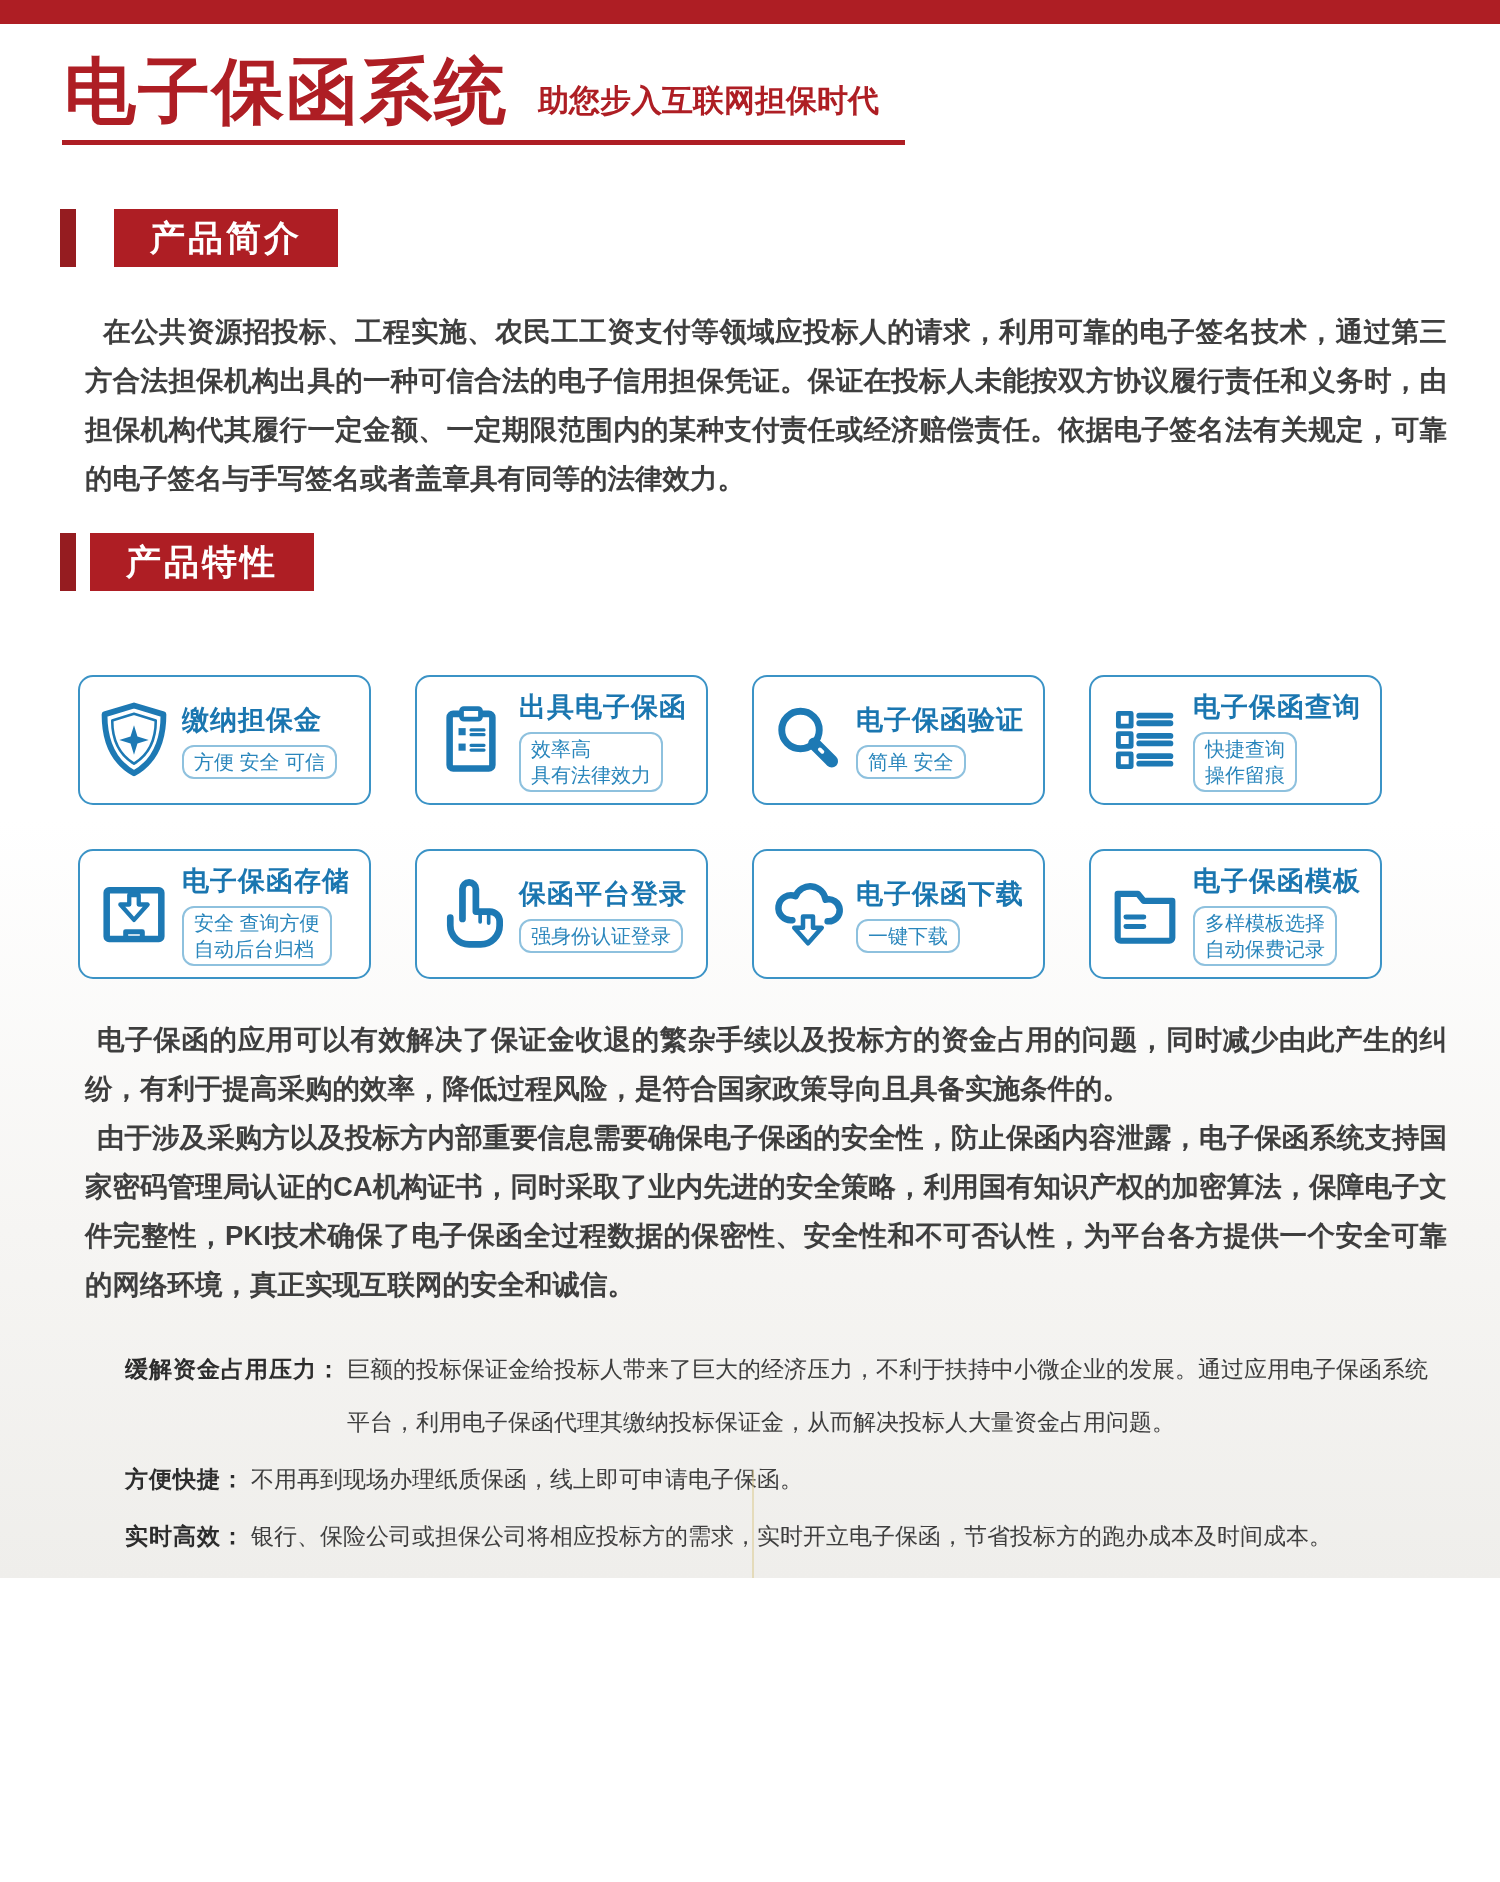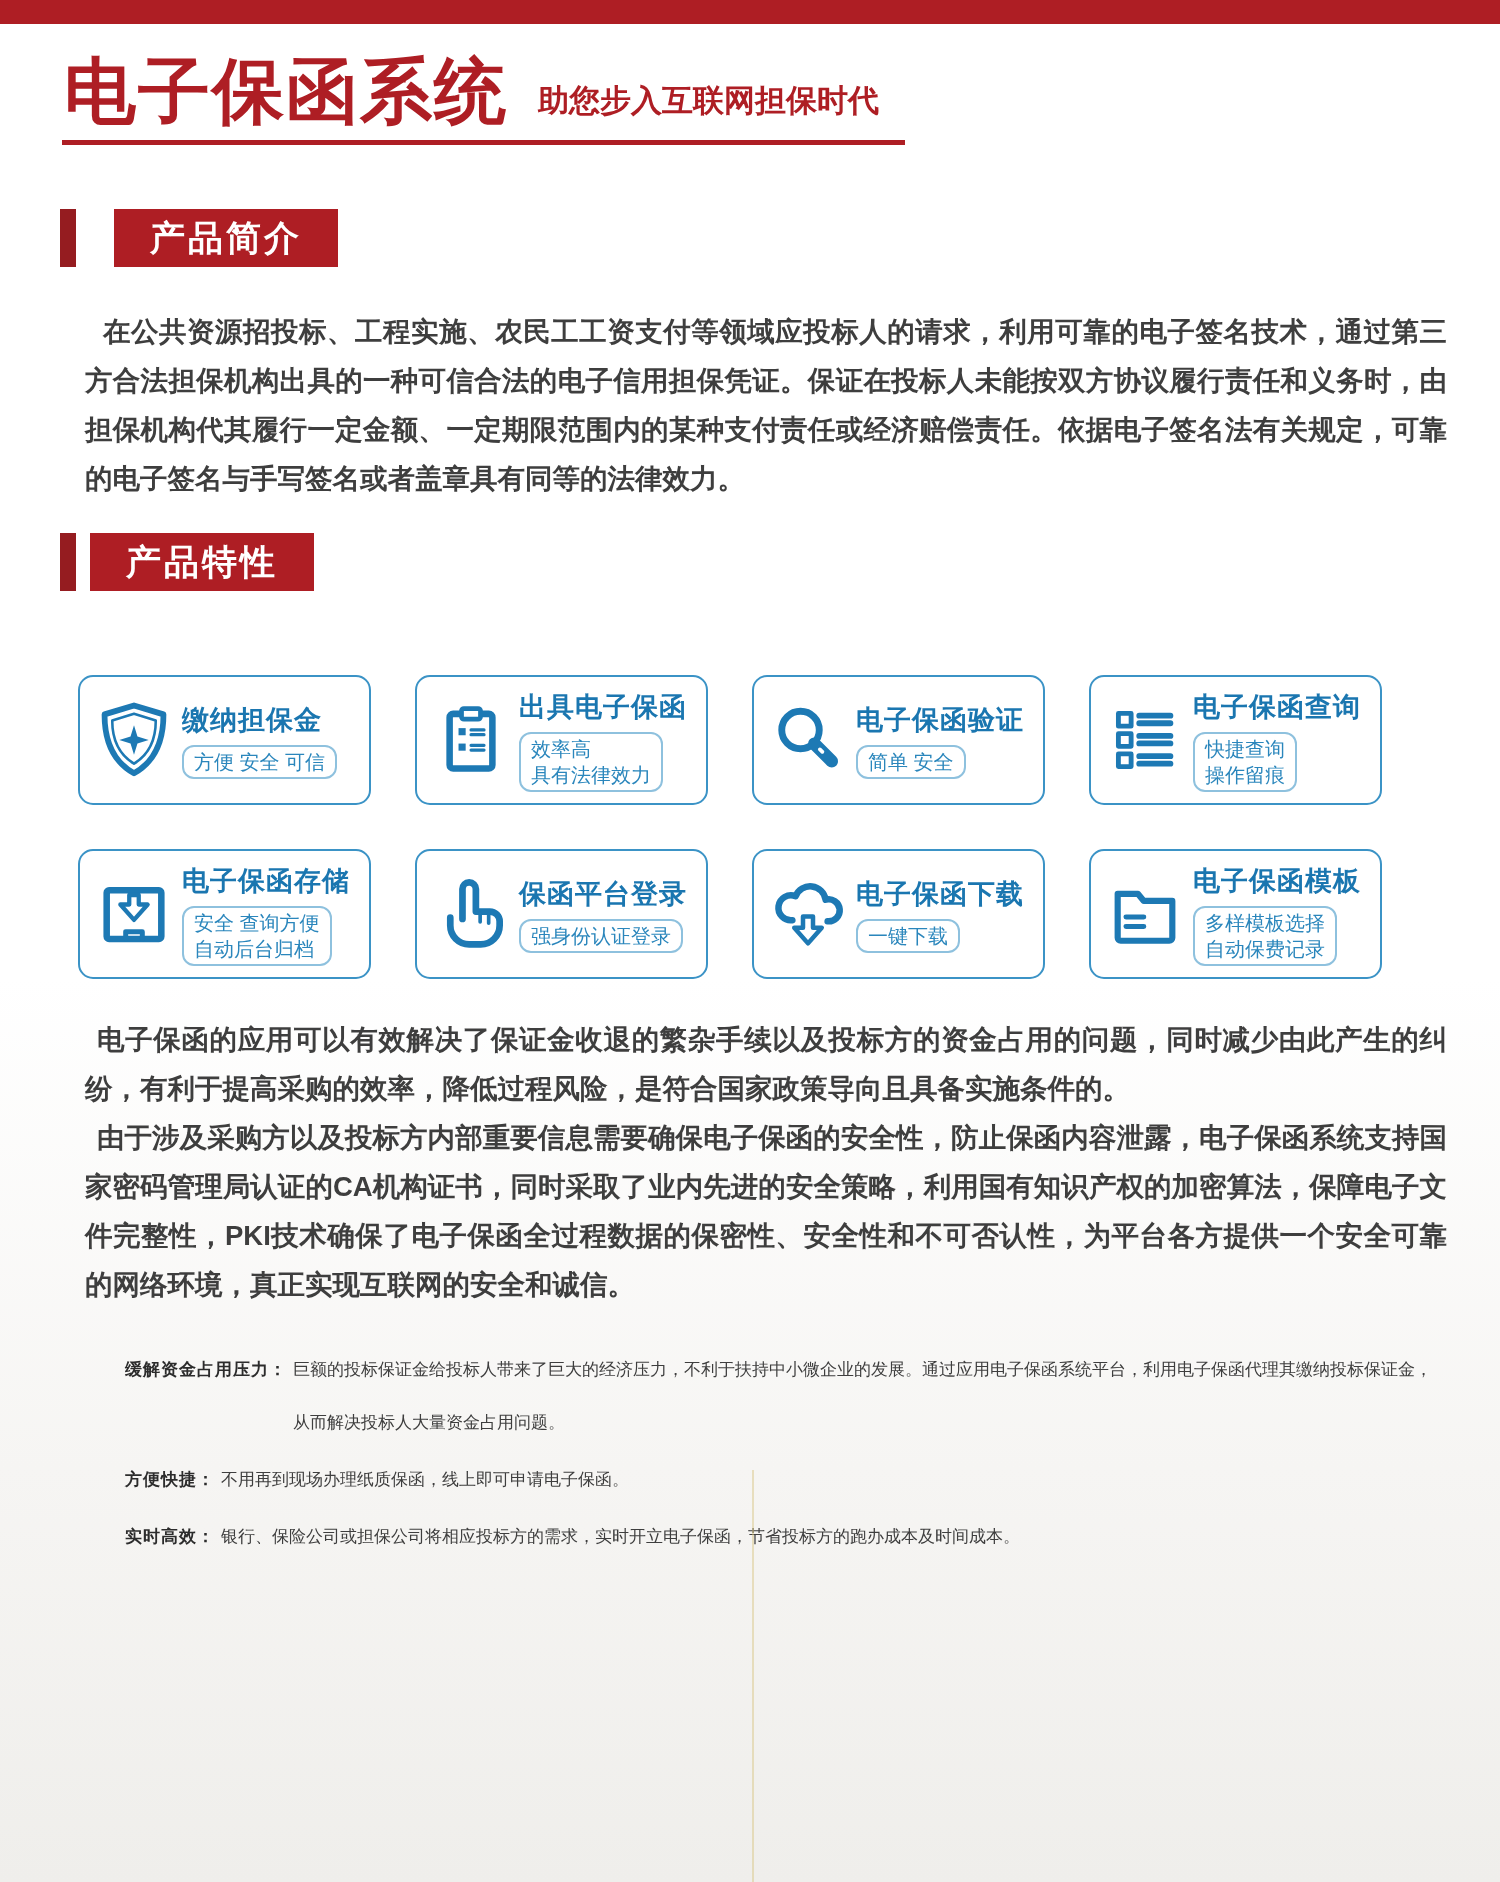--- a/index.html
+++ b/index.html
@@ -2,21 +2,21 @@
 <html><head>
 <meta charset="utf-8">
 <style>
   html,body{margin:0;padding:0;}
   body{
     width:1500px;height:1882px;
     font-family:"Liberation Sans","DejaVu Sans",sans-serif;
     background:#fff;
   }
   .page{
-    position:relative;width:1500px;height:1882px;overflow:hidden;
+    position:relative;width:1500px;height:1578px;overflow:hidden;
     background:linear-gradient(180deg,#ffffff 0%,#ffffff 52%,#f6f5f3 78%,#efeeeb 100%);
   }
   .topbar{height:24px;width:100%;background:#ae1e24;}
   
   .crease{position:absolute;left:752px;top:1470px;width:2px;height:412px;background:rgba(216,195,126,.45);}
 
   
   .title-row{
     display:inline-flex;align-items:flex-end;
     margin:30px 0 0 62px;padding:0 26px 12px 2px;
@@ -73,21 +73,21 @@
     padding:2px 10px;color:#2a86bc;font-size:20px;line-height:26px;white-space:nowrap;
   }
   .card-pill span{display:block;}
 
   
   .bidder-row{display:flex;align-items:center;margin:66px 0 0 72px;}
   .bullet{width:17px;height:17px;border-radius:50%;background:#f0a818;}
   .bidder-label{margin-left:28px;font-size:31px;color:#c0292e;letter-spacing:2px;}
 
   .b-list{margin:34px 60px 0 125px;}
-  .b-item{display:flex;align-items:flex-start;font-size:17px;line-height:53px;margin-bottom:4px;}
+  .b-item{display:flex;align-items:flex-start;font-size:23px;line-height:53px;margin-bottom:4px;}
   .b-label{font-weight:800;color:#2c2c2c;white-space:nowrap;letter-spacing:1px;}
   .b-text{color:#3e3e3e;margin-left:6px;}
 </style>
 </head>
 <body>
 
 <div class="page">
   <div class="topbar"></div>
   <div class="crease"></div>
 

